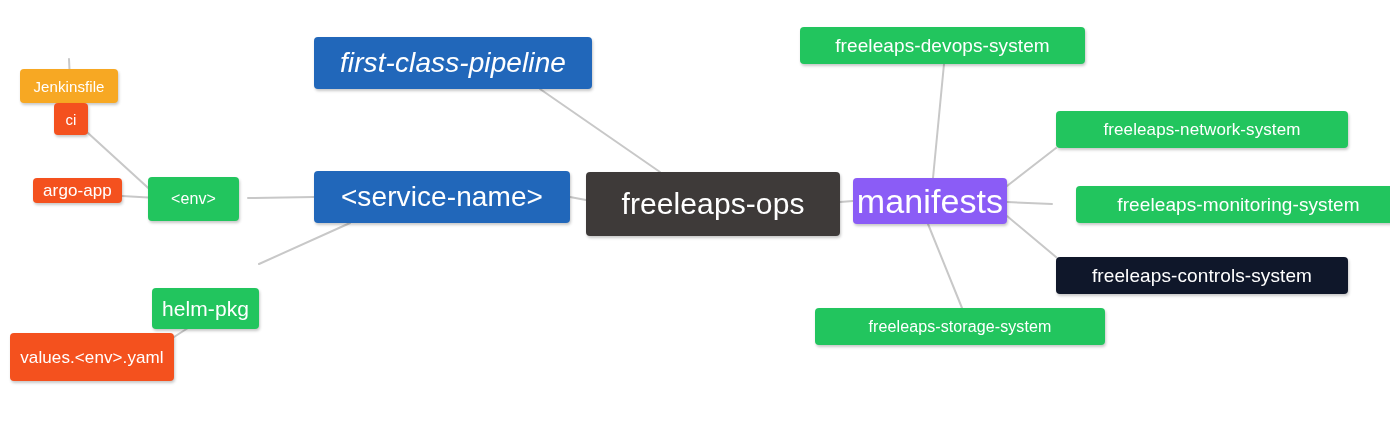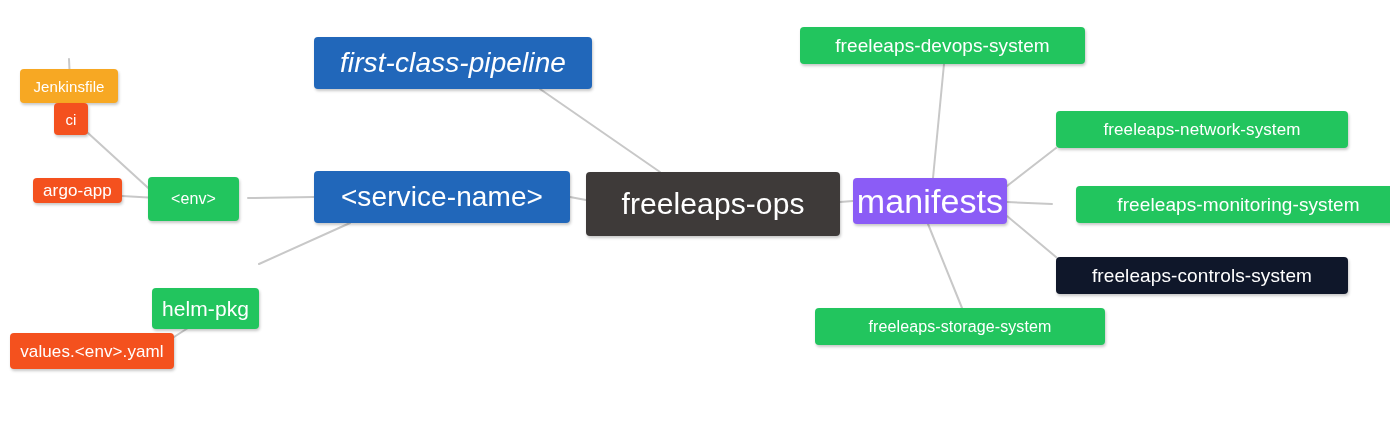--- a/index.html
+++ b/index.html
@@ -58,21 +58,21 @@
       <line x1="1007" y1="202" x2="1052" y2="204" stroke="#c8c8c8" stroke-width="2" stroke-linecap="round"></line>
       <line x1="1007" y1="216" x2="1056" y2="257" stroke="#c8c8c8" stroke-width="2" stroke-linecap="round"></line>
       <line x1="928" y1="224" x2="962" y2="308" stroke="#c8c8c8" stroke-width="2" stroke-linecap="round"></line>
     </svg>
   <div id="node-layer">
       <div class="node" style="left: 20px; top: 25px; width: 98px; height: 34px; background: rgb(247, 168, 35); font-size: 15px; margin-top: 44px;">Jenkinsfile</div>
       <div class="node" style="left: 54px; top: 103px; width: 34px; height: 32px; background: rgb(244, 81, 30); font-size: 15px;">ci</div>
       <div class="node" style="left: 33px; top: 178px; width: 89px; height: 25px; background: rgb(244, 81, 30); font-size: 17px;">argo-app</div>
       <div class="node" style="left: 148px; top: 177px; width: 91px; height: 44px; background: rgb(34, 197, 94); font-size: 16px;">&lt;env&gt;</div>
       <div class="node" style="left: 152px; top: 256px; width: 107px; height: 41px; background: rgb(34, 197, 94); font-size: 21px; margin-top: 32px;">helm-pkg</div>
-      <div class="node" style="left: 10px; top: 333px; width: 164px; height: 36px; background: rgb(244, 81, 30); font-size: 17px;">values.&lt;env&gt;.yaml</div>
+      <div class="node" style="left: 10px; top: 333px; width: 164px; height: 48px; background: rgb(244, 81, 30); font-size: 17px;">values.&lt;env&gt;.yaml</div>
       <div class="node" style="left: 314px; top: 171px; width: 256px; height: 52px; background: rgb(33, 103, 186); font-size: 28px;">&lt;service-name&gt;</div>
       <div class="node" style="left: 314px; top: 37px; width: 278px; height: 52px; background: rgb(33, 103, 186); font-size: 28px; font-style: italic;">first-class-pipeline</div>
       <div class="node" style="left: 586px; top: 172px; width: 254px; height: 64px; background: rgb(62, 58, 57); font-size: 30px;">freeleaps-ops</div>
       <div class="node" style="left: 853px; top: 178px; width: 154px; height: 46px; background: #8b5cf6; font-size: 34px;">manifests</div>
       <div class="node" style="left: 800px; top: 27px; width: 285px; height: 37px; background: rgb(34, 197, 94); font-size: 19px;">freeleaps-devops-system</div>
       <div class="node" style="left: 1056px; top: 111px; width: 292px; height: 37px; background: rgb(34, 197, 94); font-size: 17px;">freeleaps-network-system</div>
       <div class="node" style="left: 1052px; top: 186px; width: 325px; height: 37px; background: rgb(34, 197, 94); font-size: 19px; margin-left: 24px;">freeleaps-monitoring-system</div>
       <div class="node" style="left: 1056px; top: 257px; width: 292px; height: 37px; background: #0f172a; font-size: 19px;">freeleaps-controls-system</div>
       <div class="node" style="left: 815px; top: 308px; width: 290px; height: 37px; background: rgb(34, 197, 94); font-size: 16px;">freeleaps-storage-system</div>
     </div>

